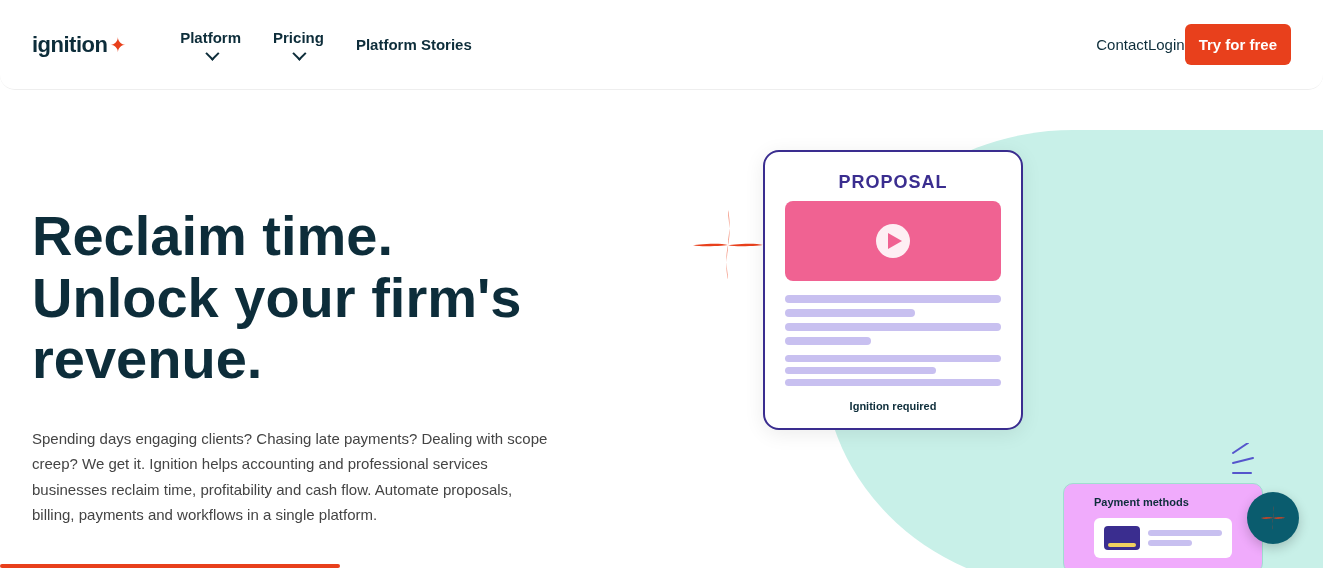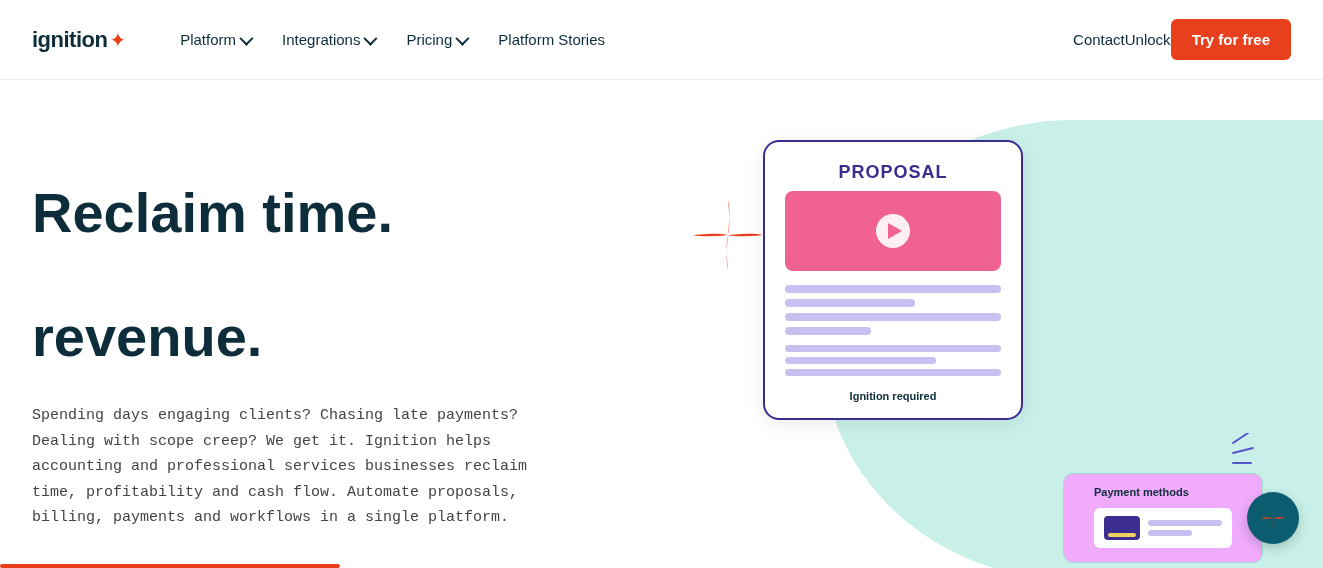--- a/index.html
+++ b/index.html
@@ -2,26 +2,27 @@
 <html><head>
   <meta charset="utf-8">
   <style>
     * { margin: 0; padding: 0; box-sizing: border-box; }
     body { font-family: -apple-system, BlinkMacSystemFont, 'Segoe UI', sans-serif; background: #fff; overflow-x: hidden; }
 
     
     nav {
       display: flex;
       align-items: center;
-      height: 80px;
+      height: 90px;
       padding: 0 32px;
       border-bottom: 1px solid #eee;
       position: relative;
       z-index: 10;
       background: #fff;
+      border-radius: 15px;
     }
     .nav-logo {
       display: flex;
       align-items: center;
       gap: 2px;
       margin-right: 40px;
       text-decoration: none;
     }
     .nav-logo-text {
       font-size: 22px;
@@ -39,26 +40,27 @@
       align-items: center;
       gap: 4px;
       flex: 1;
     }
     .nav-link {
       display: flex;
       align-items: center;
       gap: 4px;
       padding: 8px 14px;
       font-size: 15px;
-      font-weight: 400;
+      font-weight: 700;
       color: #0d2d3a;
       cursor: pointer;
       border-radius: 4px;
       text-decoration: none;
       white-space: nowrap;
+      flex-direction: column;
     }
     .chevron {
       display: inline-block;
       width: 10px;
       height: 10px;
       border-right: 2px solid #0d2d3a;
       border-bottom: 2px solid #0d2d3a;
       transform: rotate(45deg) translateY(-2px);
     }
     .nav-right {
@@ -69,21 +71,21 @@
       font-size: 15px;
       font-weight: 500;
       color: #0d2d3a;
       cursor: pointer;
       text-decoration: none;
     }
     .nav-try-btn {
       background: #e8401c;
       color: #fff;
       border: none;
-      padding: 12px 21px;
+      padding: 12px 14px;
       border-radius: 6px;
       font-size: 15px;
       font-weight: 600;
       cursor: pointer;
       white-space: nowrap;
     }
 
     
     .hero {
       display: flex;
@@ -102,21 +104,20 @@
       font-weight: 800;
       color: #0d2d3a;
       line-height: 1.1;
       margin-bottom: 36px;
     }
     .hero-subtext {
       font-size: 15px;
       color: #444;
       line-height: 1.7;
       max-width: 520px;
-      font-family: Liberation Mono, monospace;
     }
 
     
     .hero-illustration {
       position: absolute;
       right: 0;
       top: 0;
       width: 660px;
       height: 100%;
     }
@@ -319,47 +320,43 @@
 
 <nav>
   <a class="nav-logo" href="#">
     <span class="nav-logo-text">ignition</span>
     <span class="nav-logo-star">✦</span>
   </a>
 
   <div class="nav-links">
     <a class="nav-link" href="#">
       <span>Platform</span>
-      <span class="chevron"></span>
-    </a>
-    <a class="nav-link" href="#">
-      <span>Integrations</span>
       <span class="chevron"></span>
     </a>
     <a class="nav-link" href="#">
       <span>Pricing</span>
       <span class="chevron"></span>
     </a>
     <a class="nav-link" href="#">
       <span>Platform Stories</span>
     </a>
   </div>
 
   <div class="nav-right">
     <a class="nav-contact" href="#">Contact</a>
-    <a class="nav-login" href="#">Unlock</a>
+    <a class="nav-login" href="#">Login</a>
     <button class="nav-try-btn">Try for free</button>
   </div>
 </nav>
 
 <section class="hero">
   <div class="hero-content">
     <h1 class="hero-headline">
       <span>Reclaim time.</span><br>
-      <br>
+      <span>Unlock your firm's</span><br>
       <span>revenue.</span>
     </h1>
     <p class="hero-subtext">Spending days engaging clients? Chasing late payments? Dealing with scope creep? We get it. Ignition helps accounting and professional services businesses reclaim time, profitability and cash flow. Automate proposals, billing, payments and workflows in a single platform.</p>
   </div>
 
   <div class="hero-illustration">
 
     <div class="teal-blob"></div>
 
     <svg class="red-star" viewBox="0 0 70 70" xmlns="http://www.w3.org/2000/svg">

